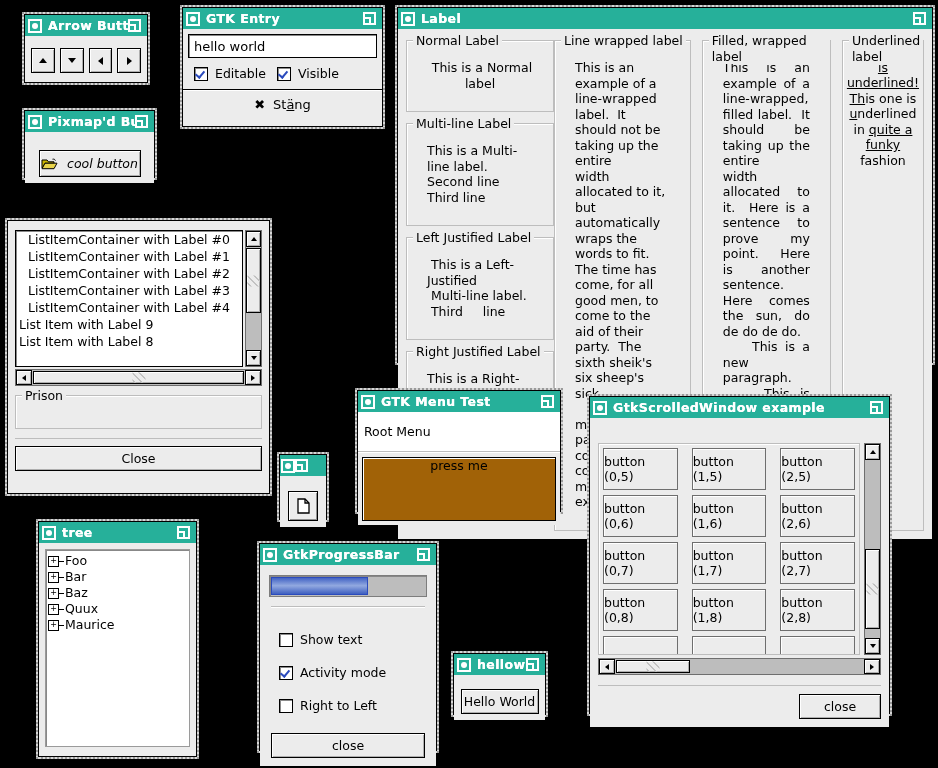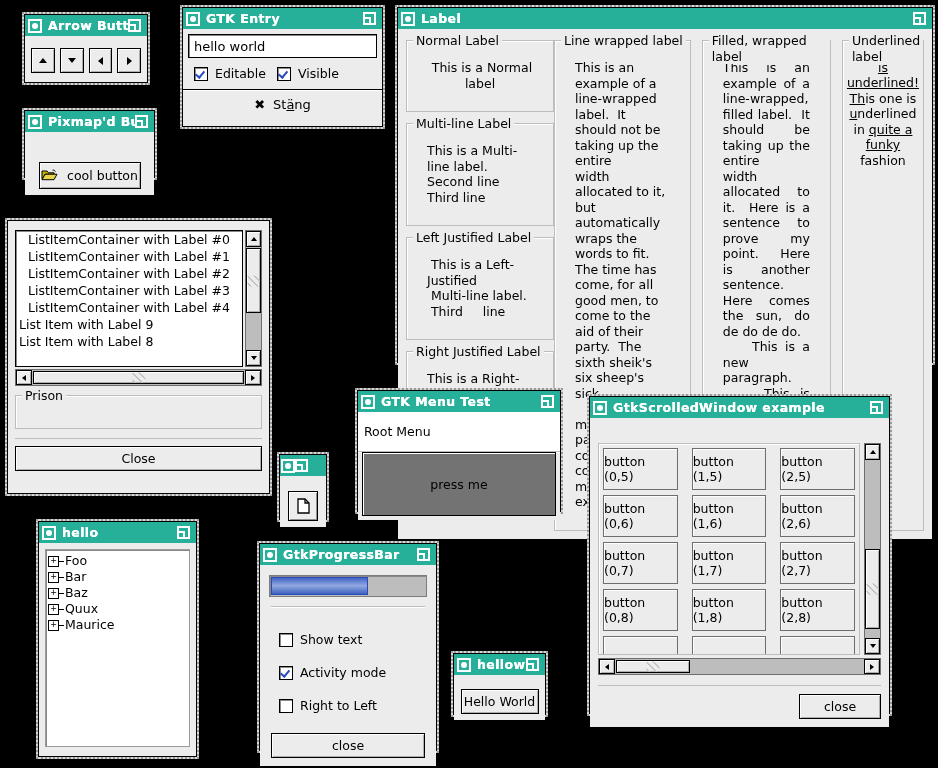--- a/index.html
+++ b/index.html
@@ -59,22 +59,22 @@
   .aR{border-top:4px solid transparent;border-bottom:4px solid transparent;border-left:5px solid #000;}
 
   
   #w-arrow{left:22px;top:12px;width:128px;height:73px;}
   #w-arrow .row{display:flex;gap:5px;justify-content:center;padding-top:6px;}
   #w-arrow .ab{width:23px;height:23px;display:flex;align-items:center;justify-content:center;
      background:#ececec;border:1px solid #000;box-shadow:inset 1px 1px 0 #fff,inset -1px -1px 0 #aeaeae;}
 
   
   #w-pix{left:22px;top:108px;width:135px;height:72px;}
-  #w-pix .cool{margin:24px auto 0;width:102px;display:flex;align-items:flex-start;gap:9px;
-               justify-content:center;padding:5px 0;}
+  #w-pix .cool{margin:12px auto 0;width:102px;display:flex;align-items:center;gap:9px;
+               justify-content:center;padding:5px 0;font-style:italic;}
 
   
   #w-entry{left:180px;top:5px;width:205px;height:124px;}
   #w-entry .inp{height:24px;display:flex;align-items:center;padding-left:5px;font-size:13px;}
   #w-entry .chks{display:flex;padding:8px 4px 8px 6px;}
   #w-entry .chks .chk:first-child{width:83px;}
   #w-entry .stang{border-top:1px solid #000;box-shadow:0 1px 0 #fff inset;
       display:flex;align-items:center;justify-content:center;gap:8px;height:29px;font-size:13px;}
   #w-entry .stang u{text-decoration:underline;}
 
@@ -113,22 +113,22 @@
   #w-prog .pblk{width:62%;margin:1px;border:1px solid #2b4bbd;box-sizing:border-box;
       background:linear-gradient(180deg,#4364c4 0%,#92a9e0 48%,#3e5fc0 100%);}
   #w-prog .opt{padding:7px 10px;}
   #w-prog .opt .chk{margin:9px 0;}
   #w-prog .cbtn{margin:4px 2px 0;}
 
   
   #w-menu{left:355px;top:388px;width:208px;height:126px;}
   #w-menu .mbar{background:#ffffff;padding:12px 6px;font-size:12.5px;
      border-bottom:1px solid #bdbdbd;box-shadow:0 1px 0 #fff;}
-  #w-menu .area{border:1px solid #000;box-shadow:inset 1px 1px 0 #fff;height:62px;
-     display:flex;align-items:center;justify-content:center;background:#737373;font-size:12.5px;}
+  #w-menu .area{border:1px solid #000;box-shadow:inset 1px 1px 0 #fff;margin-top:5px;height:62px;
+     display:flex;justify-content:center;background:#a16207;font-size:12.5px;}
 
   
   #w-tiny{left:277px;top:452px;width:52px;height:70px;}
   #w-tiny .tbar{padding:0 1px;}
   #w-tiny .docb{margin:9px auto 0;width:28px;height:28px;display:flex;align-items:center;
      justify-content:center;background:#ececec;border:1px solid #000;
      box-shadow:inset 1px 1px 0 #fff,inset -1px -1px 0 #8f8f8f;}
 
   
   #w-hello{left:451px;top:651px;width:97px;height:66px;}
@@ -328,21 +328,21 @@
   </div>
  </div>
 </div>
 
 <div class="win" id="w-tree">
  <div class="frame">
   <div class="tbar">
     <span class="tb-ico">
           <span class="dot"></span>
         </span>
-    <span class="ttl">hello</span>
+    <span class="ttl">tree</span>
     <span class="tb-max"></span>
   </div>
   <div class="body">
     <div class="tv" id="tree-view">
           <div class="tn">
             <span class="exp">+</span>
             <span class="dash"></span>
             <span>Foo</span>
           </div>
           <div class="tn">

